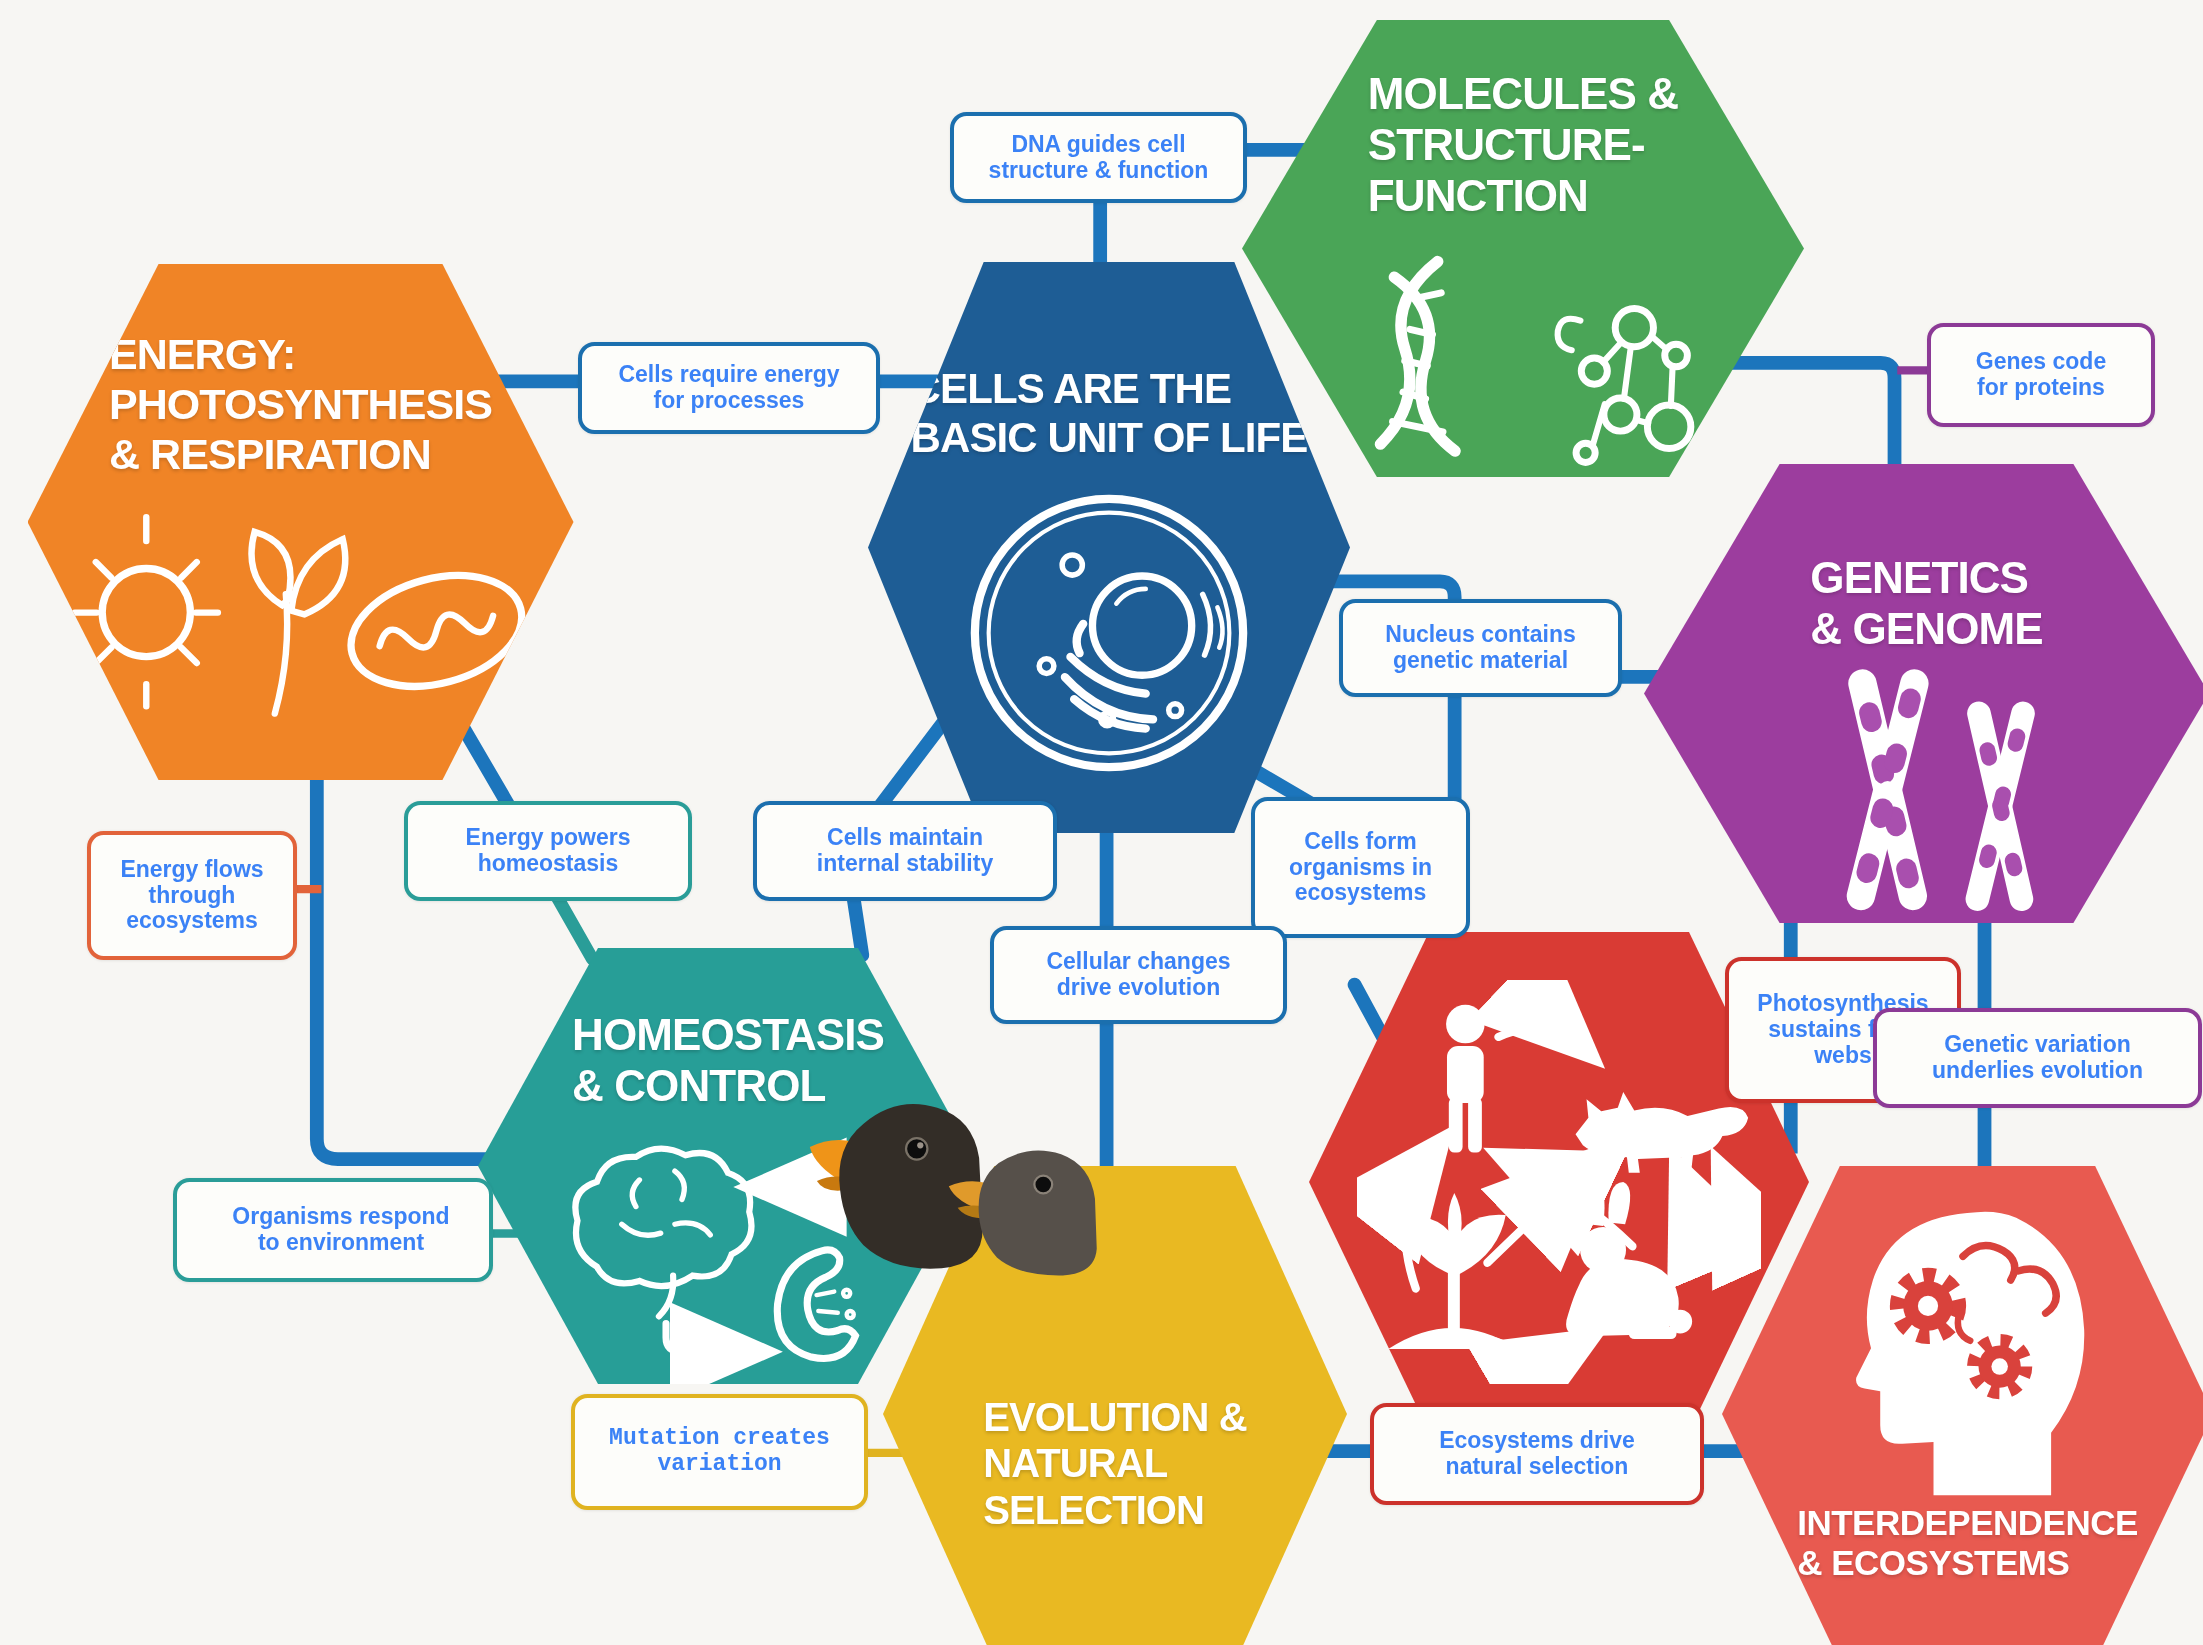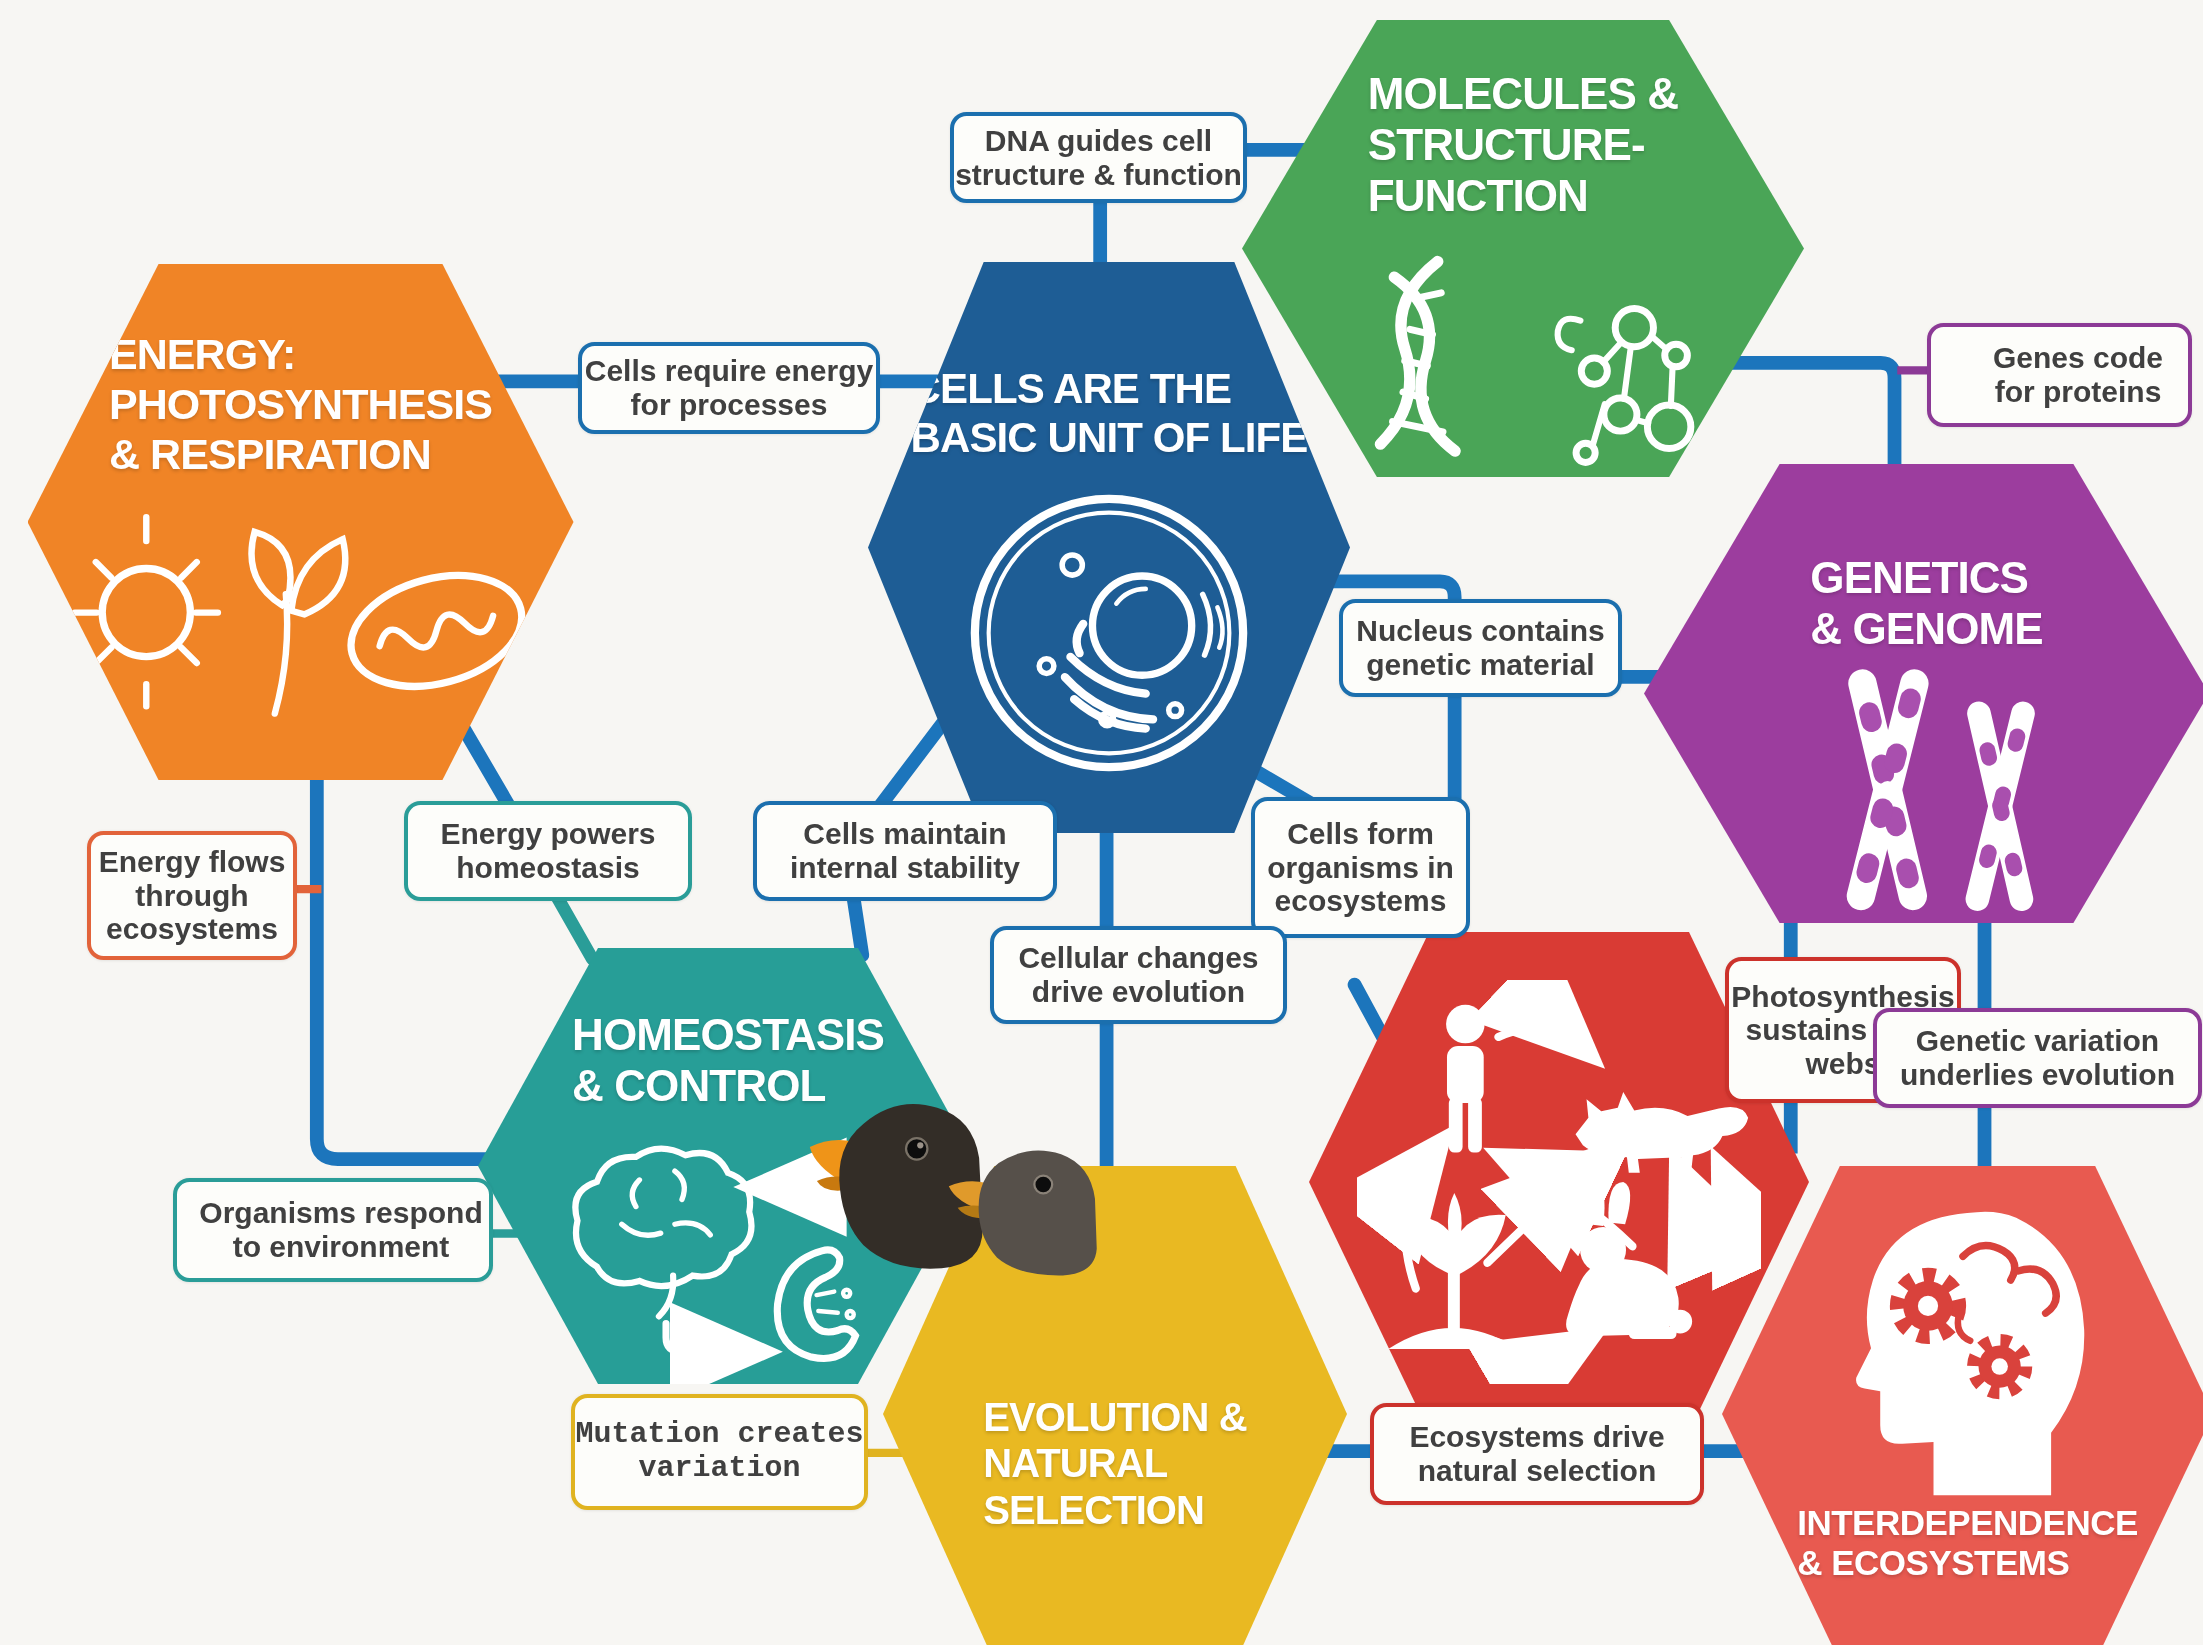--- a/index.html
+++ b/index.html
@@ -21,27 +21,27 @@
   #hex-homeostasis{left:478px;top:948px;width:500px;height:436px;background:#279e97;}
   #hex-homeostasis .hex-title{margin-top:61px;font-size:44px;}
   #hex-evolution{left:883px;top:1166px;width:464px;height:496px;background:#e9b922;}
   #hex-evolution .hex-title{margin-top:228px;font-size:40px;}
   #hex-foodweb{left:1309px;top:932px;width:500px;height:500px;background:#d93b34;justify-content:center;}
   #hex-interdependence{left:1722px;top:1166px;width:491px;height:496px;background:#e85a50;}
   #hex-interdependence .hex-title{margin-top:5.5px;font-size:35px;letter-spacing:-0.5px;}
   .hex-icon{margin-top:13px;}
   .label{position:absolute;z-index:5;background:#fdfdfa;border:4.6px solid #1b6fae;border-radius:16.5px;
        display:flex;align-items:center;justify-content:center;text-align:center;
-       font-weight:700;font-size:30px;line-height:1.12;color:#404040;white-space:pre-line;
+       font-weight:700;font-size:23px;line-height:1.12;color:#3b82f6;white-space:pre-line;
        box-shadow:0 0.9px 2.8px rgba(0,0,0,.08);}
   .b-blue{border-color:#1b6fae;} .b-orange{border-color:#e2633a;} .b-teal{border-color:#2a9d98;}
   .b-purple{border-color:#8c3a96;} .b-red{border-color:#cc322b;} .b-yellow{border-color:#e0b320;}
   #lbl-dna{left:950px;top:112px;width:289px;height:83px;}
   #lbl-require{left:578px;top:342px;width:294px;height:84px;}
-  #lbl-genes{left:1927px;top:323px;width:220px;height:96px;padding-left:37px;}
+  #lbl-genes{left:1927px;top:323px;width:220px;height:96px;}
   #lbl-nucleus{left:1339px;top:599px;width:275px;height:90px;}
   #lbl-flows{left:87px;top:831px;width:202px;height:121px;}
   #lbl-powers{left:404px;top:801px;width:280px;height:92px;}
   #lbl-maintain{left:753px;top:801px;width:296px;height:92px;}
   #lbl-form{left:1251px;top:797px;width:211px;height:133px;}
   #lbl-cellular{left:990px;top:926px;width:289px;height:90px;}
   #lbl-photo{left:1725px;top:957px;width:228px;height:138px;}
   #lbl-variation{left:1873px;top:1008px;width:321px;height:92px;}
   #lbl-respond{left:173px;top:1178px;width:296px;height:96px;padding-left:16px;}
   #lbl-mutation{left:571px;top:1394px;width:289px;height:108px;font-family:Liberation Mono, monospace;}

